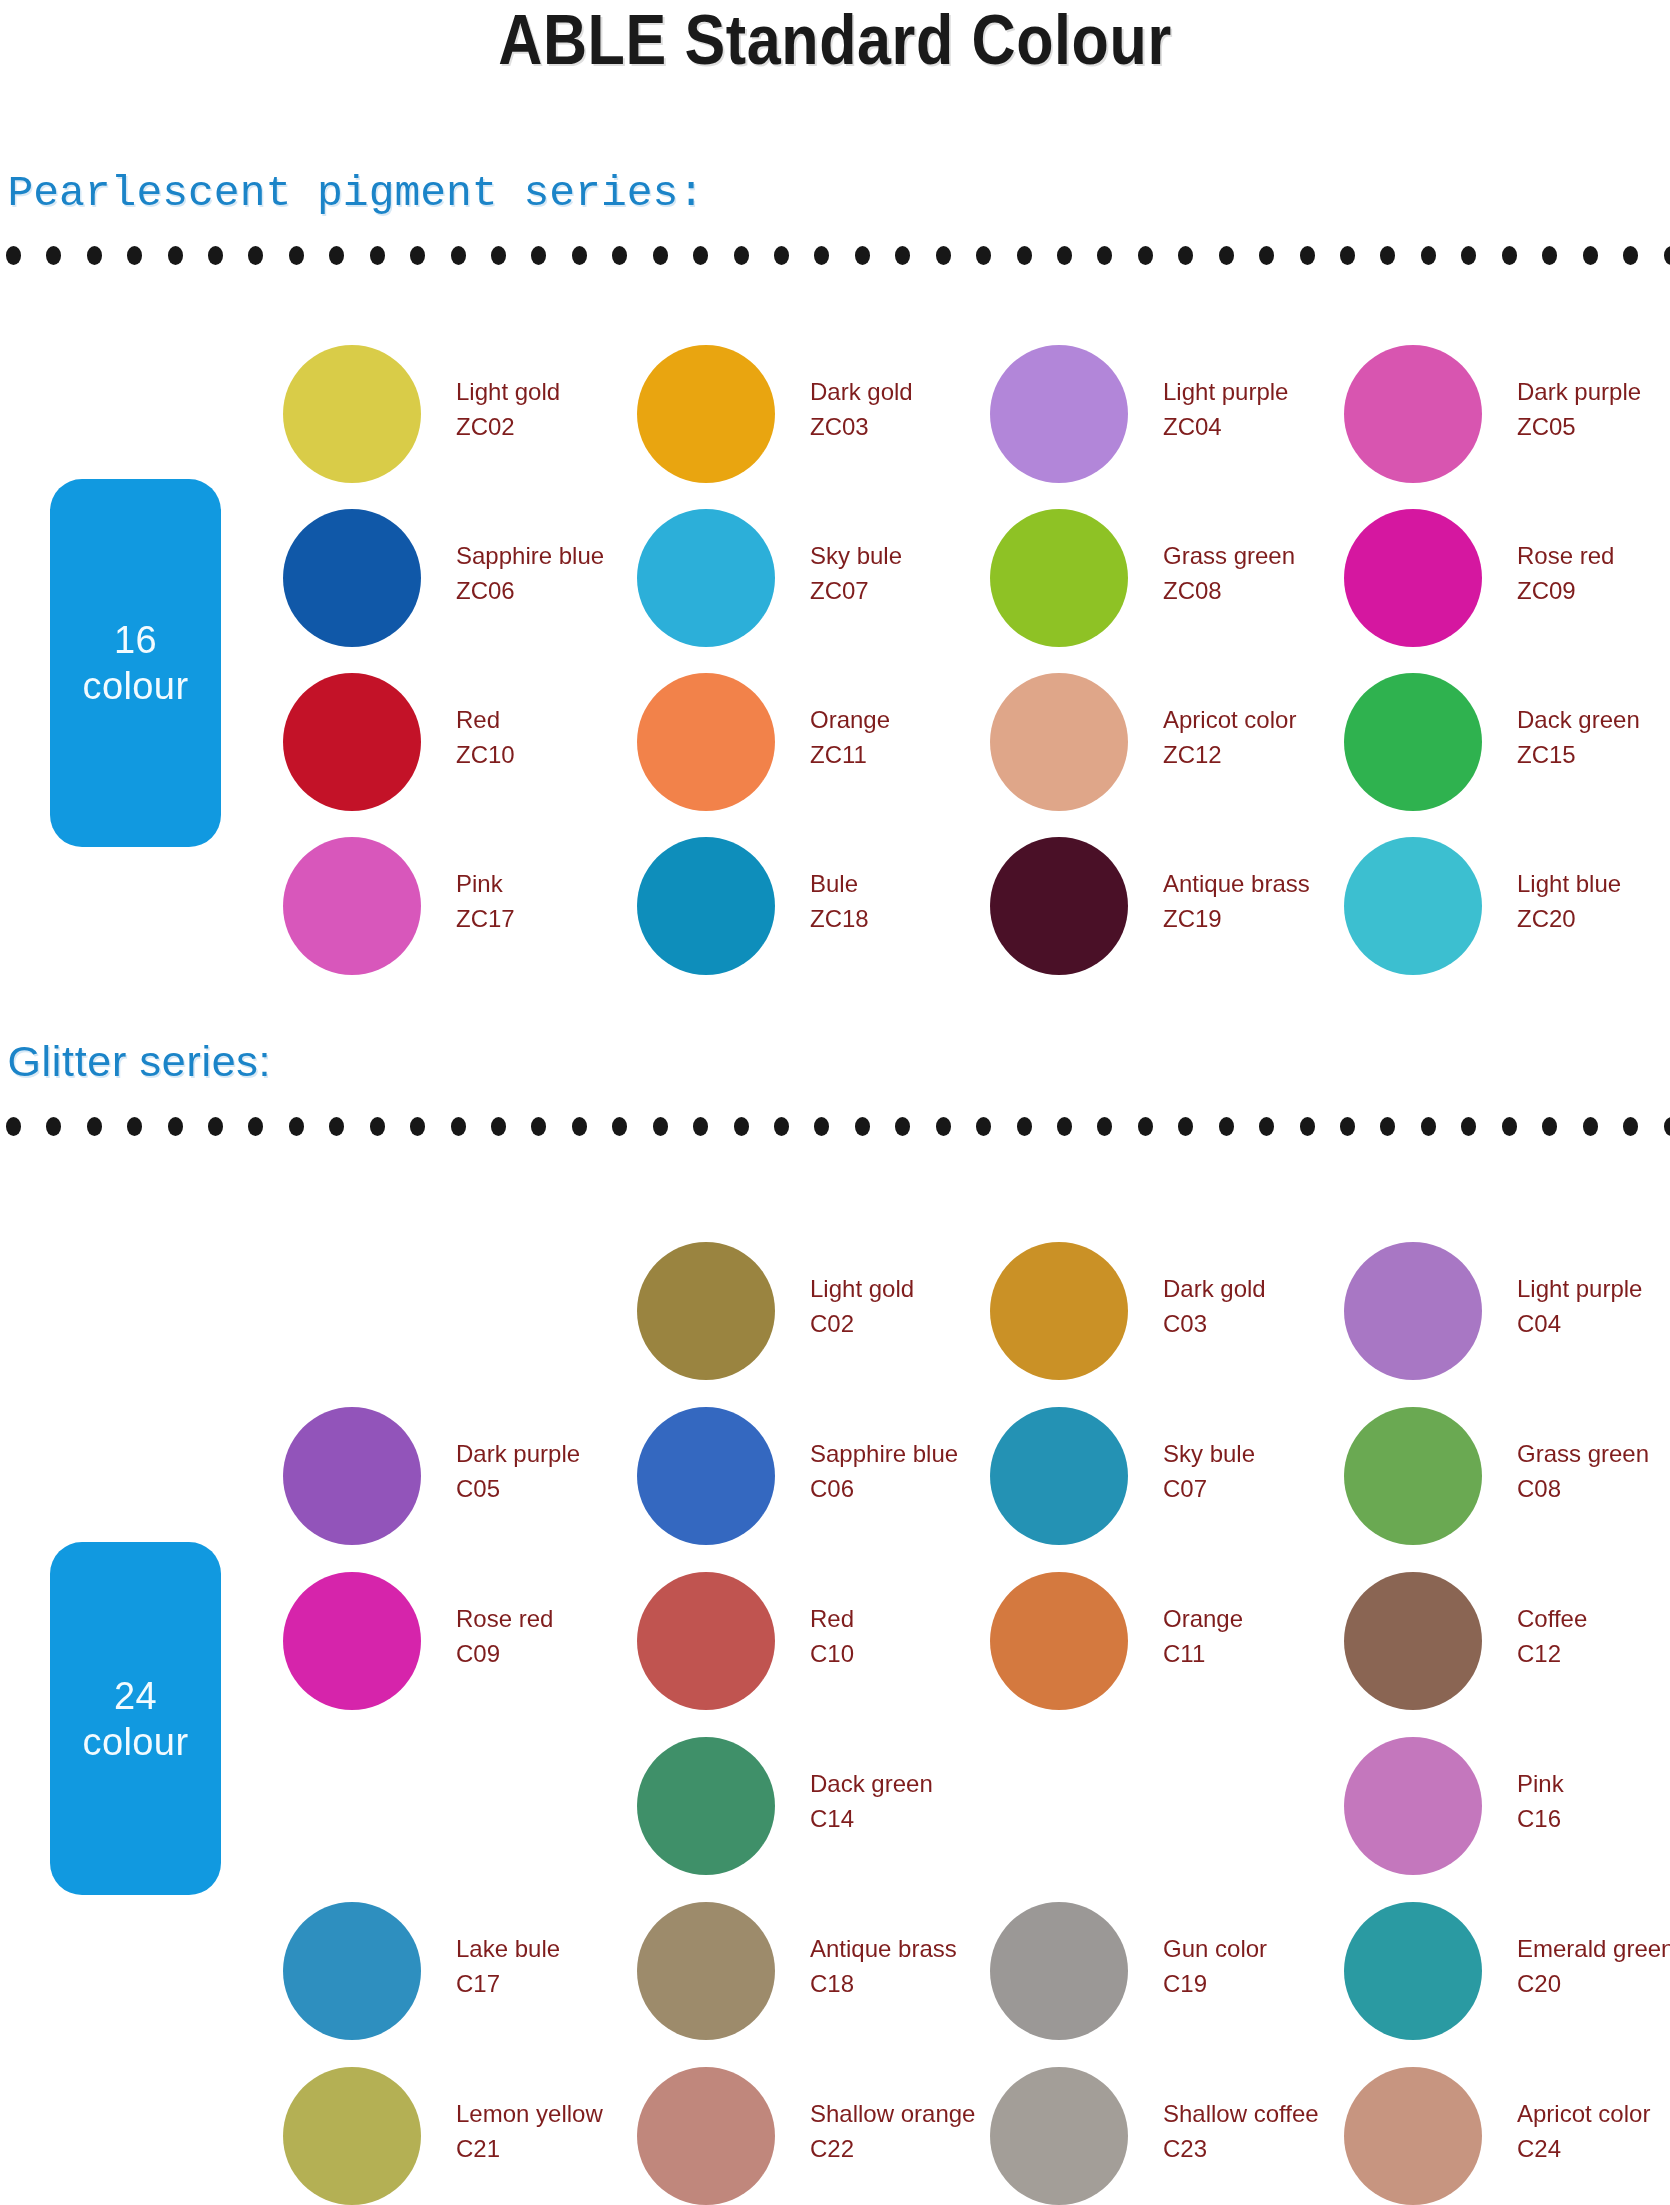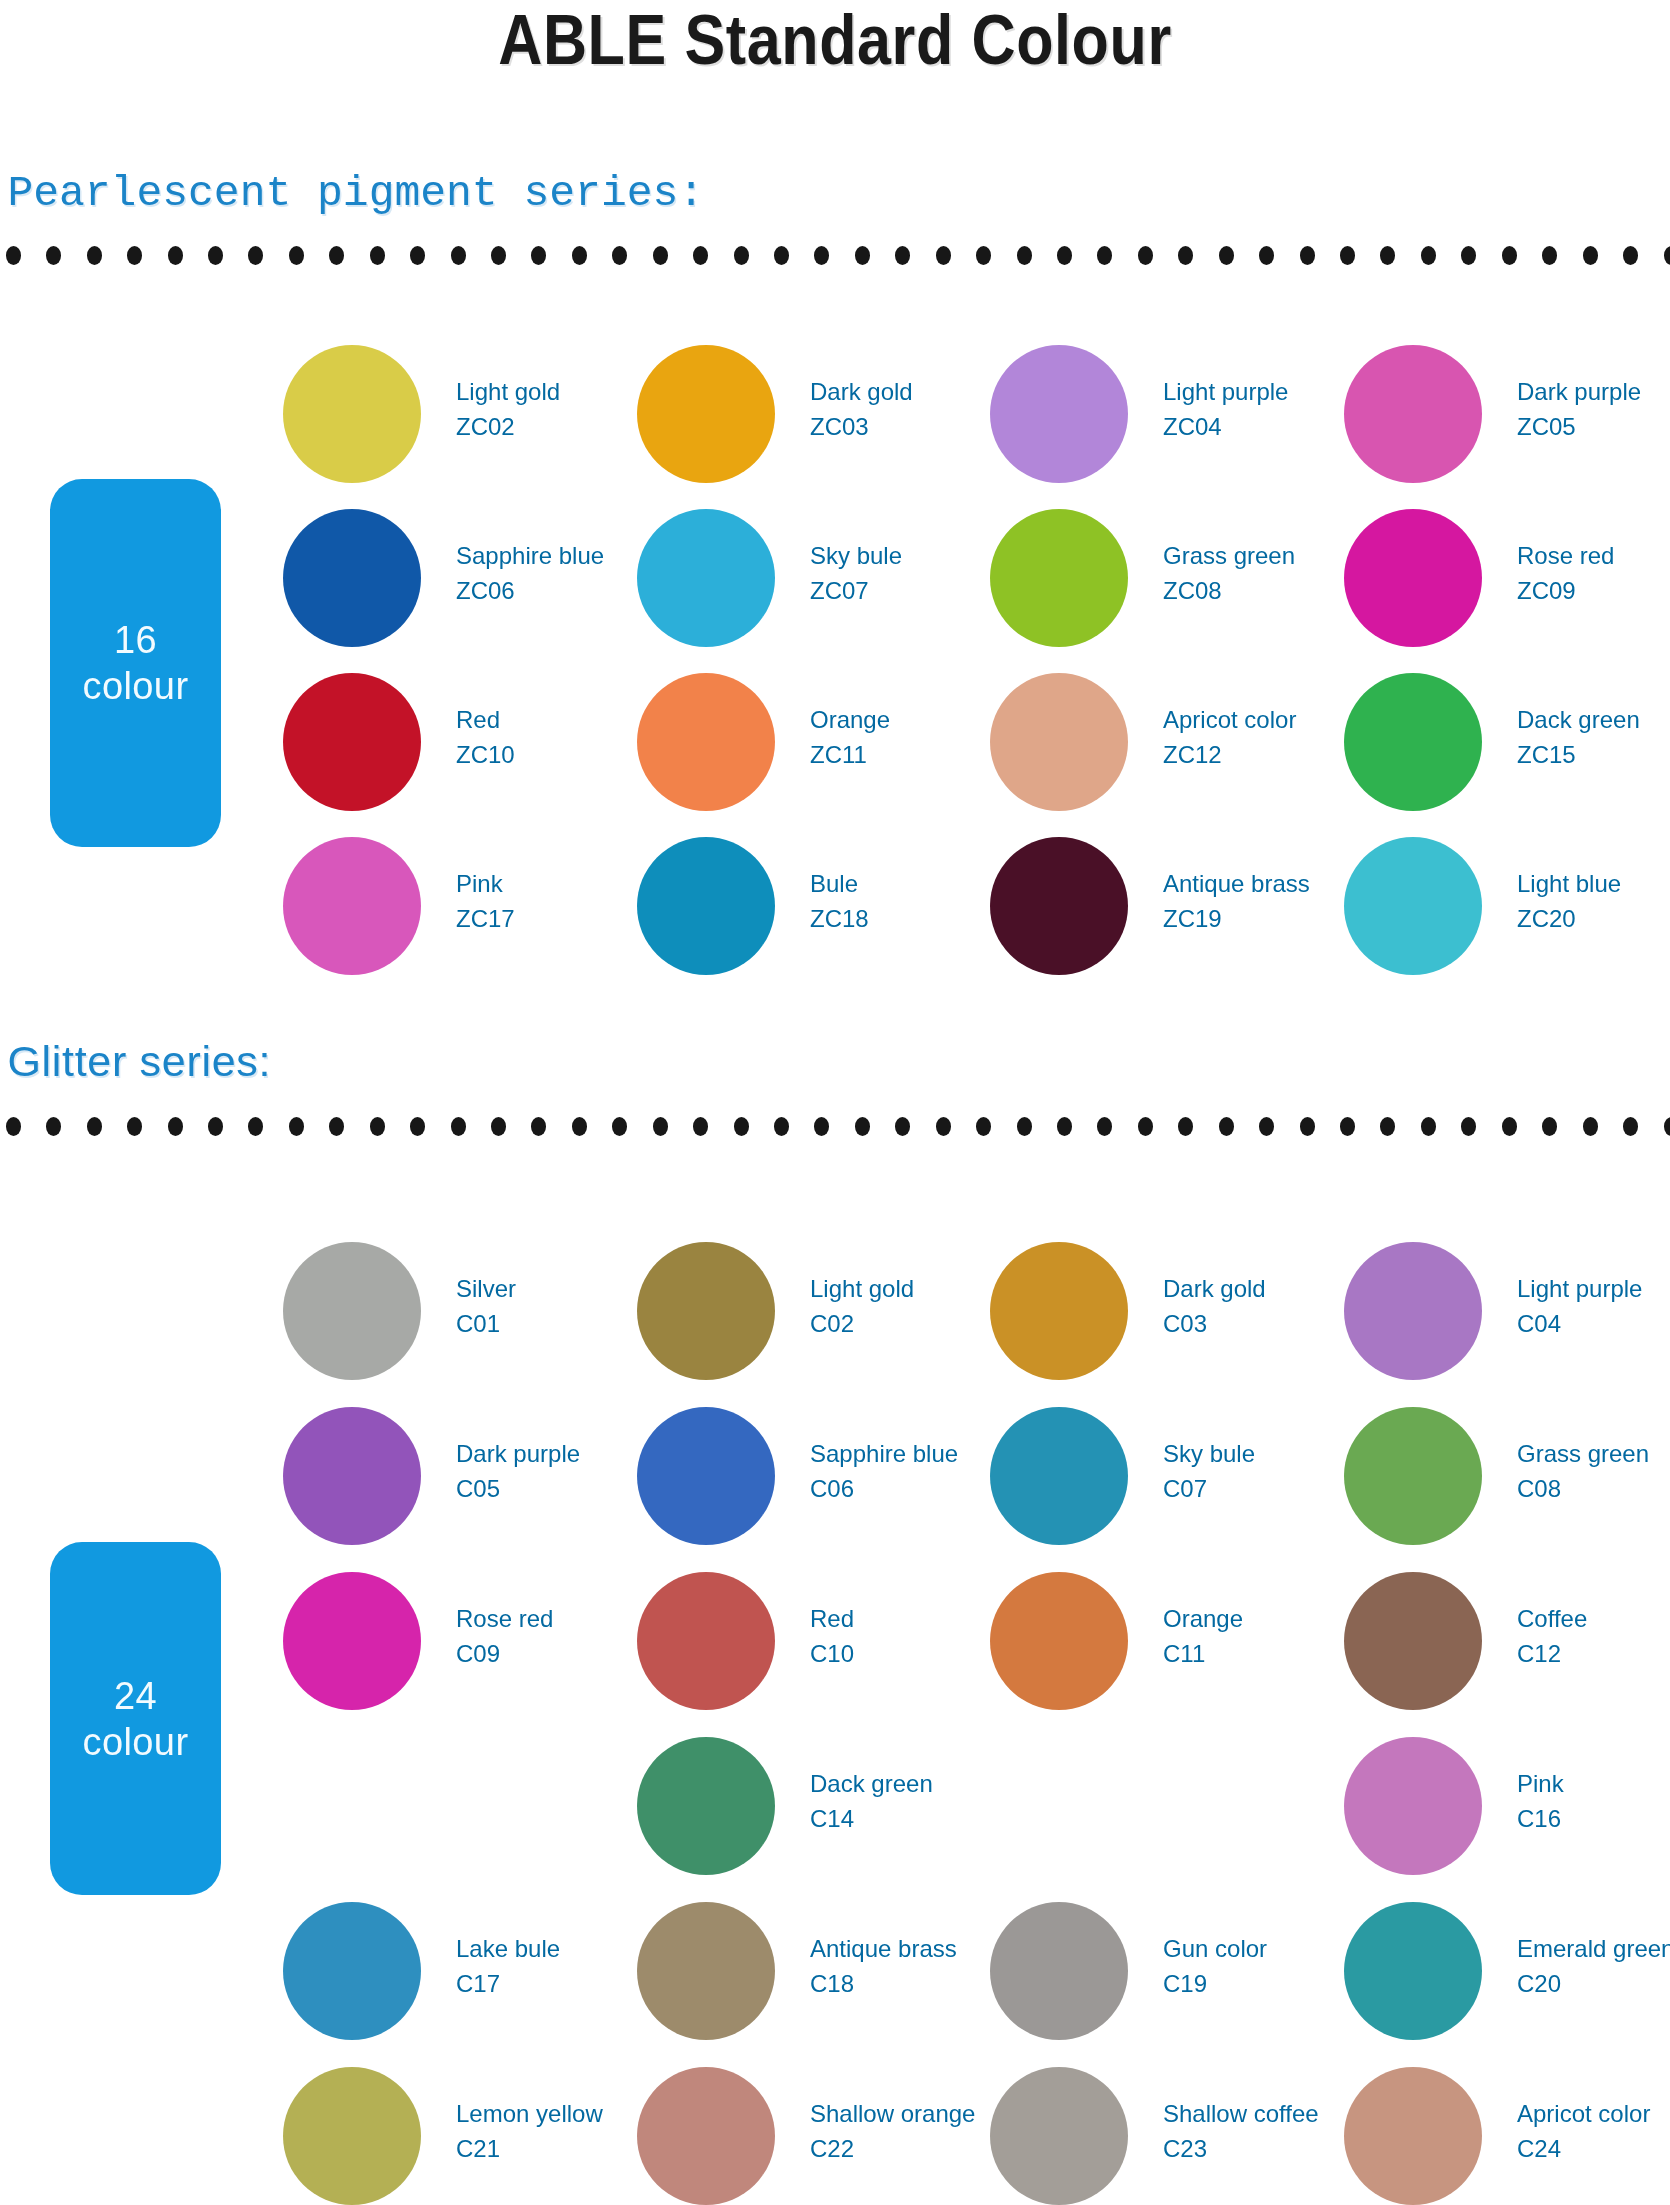--- a/index.html
+++ b/index.html
@@ -119,21 +119,21 @@
     left: 0;
     width: 138px;
     height: 138px;
     border-radius: 50%;
   }
   .swatch-text {
     position: absolute;
     left: 173px;
     top: 29px;
     width: 184px;
-    color: #0369a1;
+    color: #7f1d1d;
     font-size: 24px;
     line-height: 35px;
     white-space: nowrap;
   }
   .swatch-name { display: block; }
   .swatch-code { display: block; }
 </style>
 </head>
 <body>
 
@@ -361,27 +361,20 @@
     <span class="dot" style="left:1664px"></span>
   </div>
 
 <div id="badge-24" class="count-badge">
   <span>24</span>
   <span>colour</span>
 </div>
 
 <div id="glitter-grid" class="swatch-grid">
     <div class="swatch-row">
-      <div class="swatch-cell col0">
-        <span class="swatch-dot" style="background:#a7a9a6"></span>
-        <span class="swatch-text">
-          <span class="swatch-name">Silver</span>
-          <span class="swatch-code">C01</span>
-        </span>
-      </div>
       <div class="swatch-cell col1">
         <span class="swatch-dot" style="background:#9a8440"></span>
         <span class="swatch-text">
           <span class="swatch-name">Light gold</span>
           <span class="swatch-code">C02</span>
         </span>
       </div>
       <div class="swatch-cell col2">
         <span class="swatch-dot" style="background:#ca9126"></span>
         <span class="swatch-text">

